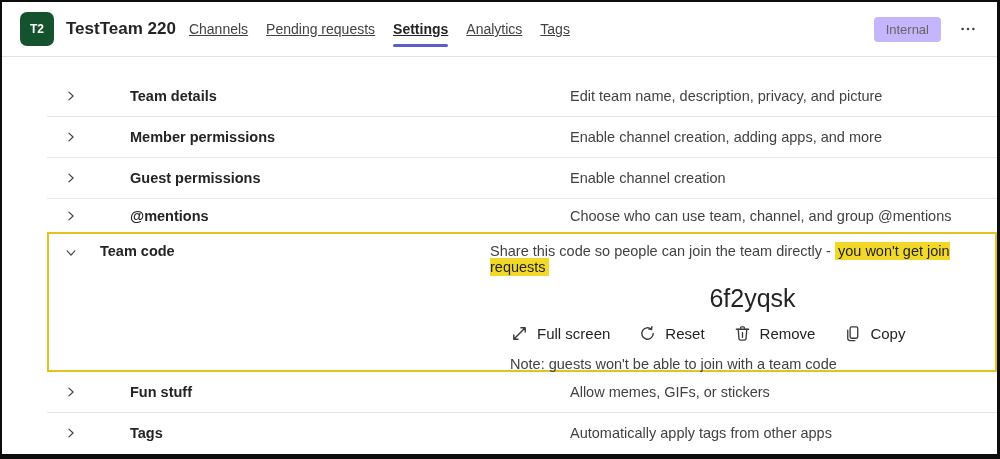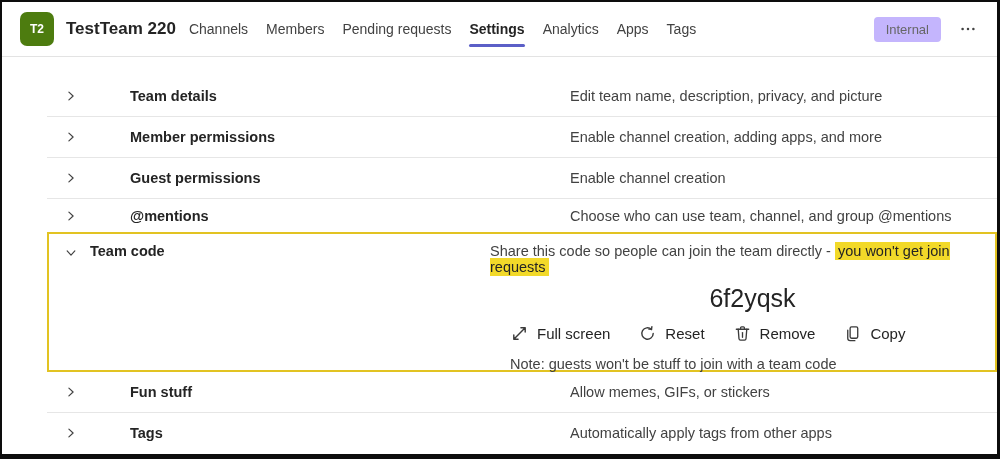--- a/index.html
+++ b/index.html
@@ -5,29 +5,29 @@
   * { margin:0; padding:0; box-sizing:border-box; }
   html,body { width:1000px; height:459px; background:#fff; font-family:"Liberation Sans", sans-serif; }
   .frame {
     width:1000px; height:459px;
     border:2px solid #0d0d0d; border-right-width:3px; border-bottom-width:5px;
     background:#fff; overflow:hidden;
   }
   
   .header { height:54px; display:flex; align-items:center; padding:0 16px 0 18px; }
   .avatar {
-    width:34px; height:34px; border-radius:7px; background:#4d7c0f;
+    width:34px; height:34px; border-radius:7px; background:#14532d;
     color:#fff; font-size:12px; font-weight:bold;
     display:flex; align-items:center; justify-content:center; flex:0 0 auto;
   }
   .title { font-size:17px; font-weight:700; color:#242424; margin:0 4px 0 12px; white-space:nowrap; }
   .tabs { display:flex; height:54px; align-items:center; }
   .tab {
     position:relative; height:54px; display:flex; align-items:center;
-    padding:0 9px; font-size:14px; color:#424242; cursor:pointer; white-space:nowrap;
+    padding:0 9px; font-size:14px; color:#424242; cursor:pointer; white-space:nowrap;text-decoration:underline;
   }
   .tab.active { font-weight:700; color:#242424; }
   .tab.active::after {
     content:""; position:absolute; left:9px; right:9px; bottom:9px;
     height:3px; border-radius:2px; background:#5b5fc7;
   }
   .header-right { margin-left:auto; display:flex; align-items:center; }
   .badge {
     background:#c4b5fd; color:#666; font-size:13px;
     padding:5px 12px; border-radius:4px; margin-right:14px; white-space:nowrap;
@@ -37,21 +37,21 @@
   
   .settings { margin-left:45px; padding-top:19px; }
   .s-row { height:40px; display:flex; align-items:center; padding-left:17px; cursor:pointer;gap:40px; }
   .s-row.short { height:33px; }
   .chev { width:14px; height:14px; margin-right:12px; flex:0 0 auto; display:flex; align-items:center; }
   .row-label { flex:0 0 400px; font-size:14.5px; font-weight:600; color:#242424; }
   .row-desc { flex:1; font-size:14.5px; color:#424242; }
   .divider { height:1px; background:#e6e6e6; }
   
   .code-box { height:140px; border:2px solid #e2c322; display:flex; }
-  .tc-left { width:441px; flex:0 0 441px; padding:9px 0 0 15px; display:flex; align-items:flex-start; cursor:pointer; }
+  .tc-left { width:441px; flex:0 0 441px; padding:9px 0 0 15px; display:flex; align-items:flex-start; cursor:pointer;gap:10px; }
   .tc-left .chev { margin-top:3px; }
   .tc-right { flex:1; padding-top:9px; }
   .tc-desc { font-size:14.5px; color:#424242; line-height:16px; }
   .hl { background:#f2d929; color:#242424; padding:1px 3px; }
   .tc-code { margin:8px 0 0 20px; font-size:25px; line-height:30px; color:#242424;text-align:center; }
   .tc-actions { margin:9px 12px 0 20px; display:flex; align-items:center; gap:28px; height:22px; }
   .action-btn {
     background:none; border:none; cursor:pointer; display:flex; align-items:center; gap:8px;
     font-family:"Liberation Sans", sans-serif; font-size:15px; color:#242424; padding:0;
   }
@@ -63,25 +63,23 @@
 
 <div class="frame">
 
   <div class="header">
     <div class="avatar">
       <span>T2</span>
     </div>
     <div class="title">TestTeam 220</div>
     <div class="tabs">
       <div class="tab">Channels</div>
-      <div class="tab">Members</div>
       <div class="tab">Pending requests</div>
       <div class="tab active">Settings</div>
       <div class="tab">Analytics</div>
-      <div class="tab">Apps</div>
       <div class="tab">Tags</div>
     </div>
     <div class="header-right">
       <span class="badge">Internal</span>
       <button class="more-btn">
         <svg width="18" height="18" viewBox="0 0 20 20" fill="#424242">
           <circle cx="4" cy="10" r="1.4"></circle>
             <circle cx="10" cy="10" r="1.4"></circle>
             <circle cx="16" cy="10" r="1.4"></circle>
         </svg>
@@ -172,21 +170,21 @@
             <span>Remove</span>
           </button>
           <button class="action-btn">
             <svg width="19" height="19" viewBox="0 0 20 20" fill="none" stroke="#3b3b3b" stroke-width="1.4" stroke-linecap="round" stroke-linejoin="round">
               <rect x="7.5" y="3" width="8" height="12" rx="1.5"></rect>
               <path d="M5 6.5 v8.5 a2.5 2.5 0 0 0 2.5 2.5 h5"></path>
             </svg>
             <span>Copy</span>
           </button>
         </div>
-        <div class="tc-note">Note: guests won't be stuff to join with a team code</div>
+        <div class="tc-note">Note: guests won't be able to join with a team code</div>
       </div>
     </div>
 
     <div class="s-row">
       <span class="chev">
         <svg width="14" height="14" viewBox="0 0 20 20" fill="none" stroke="#424242" stroke-width="1.7" stroke-linecap="round" stroke-linejoin="round">
             <path d="M7 4.5 L13 10 L7 15.5"></path>
           </svg>
       </span>
       <span class="row-label">Fun stuff</span>

